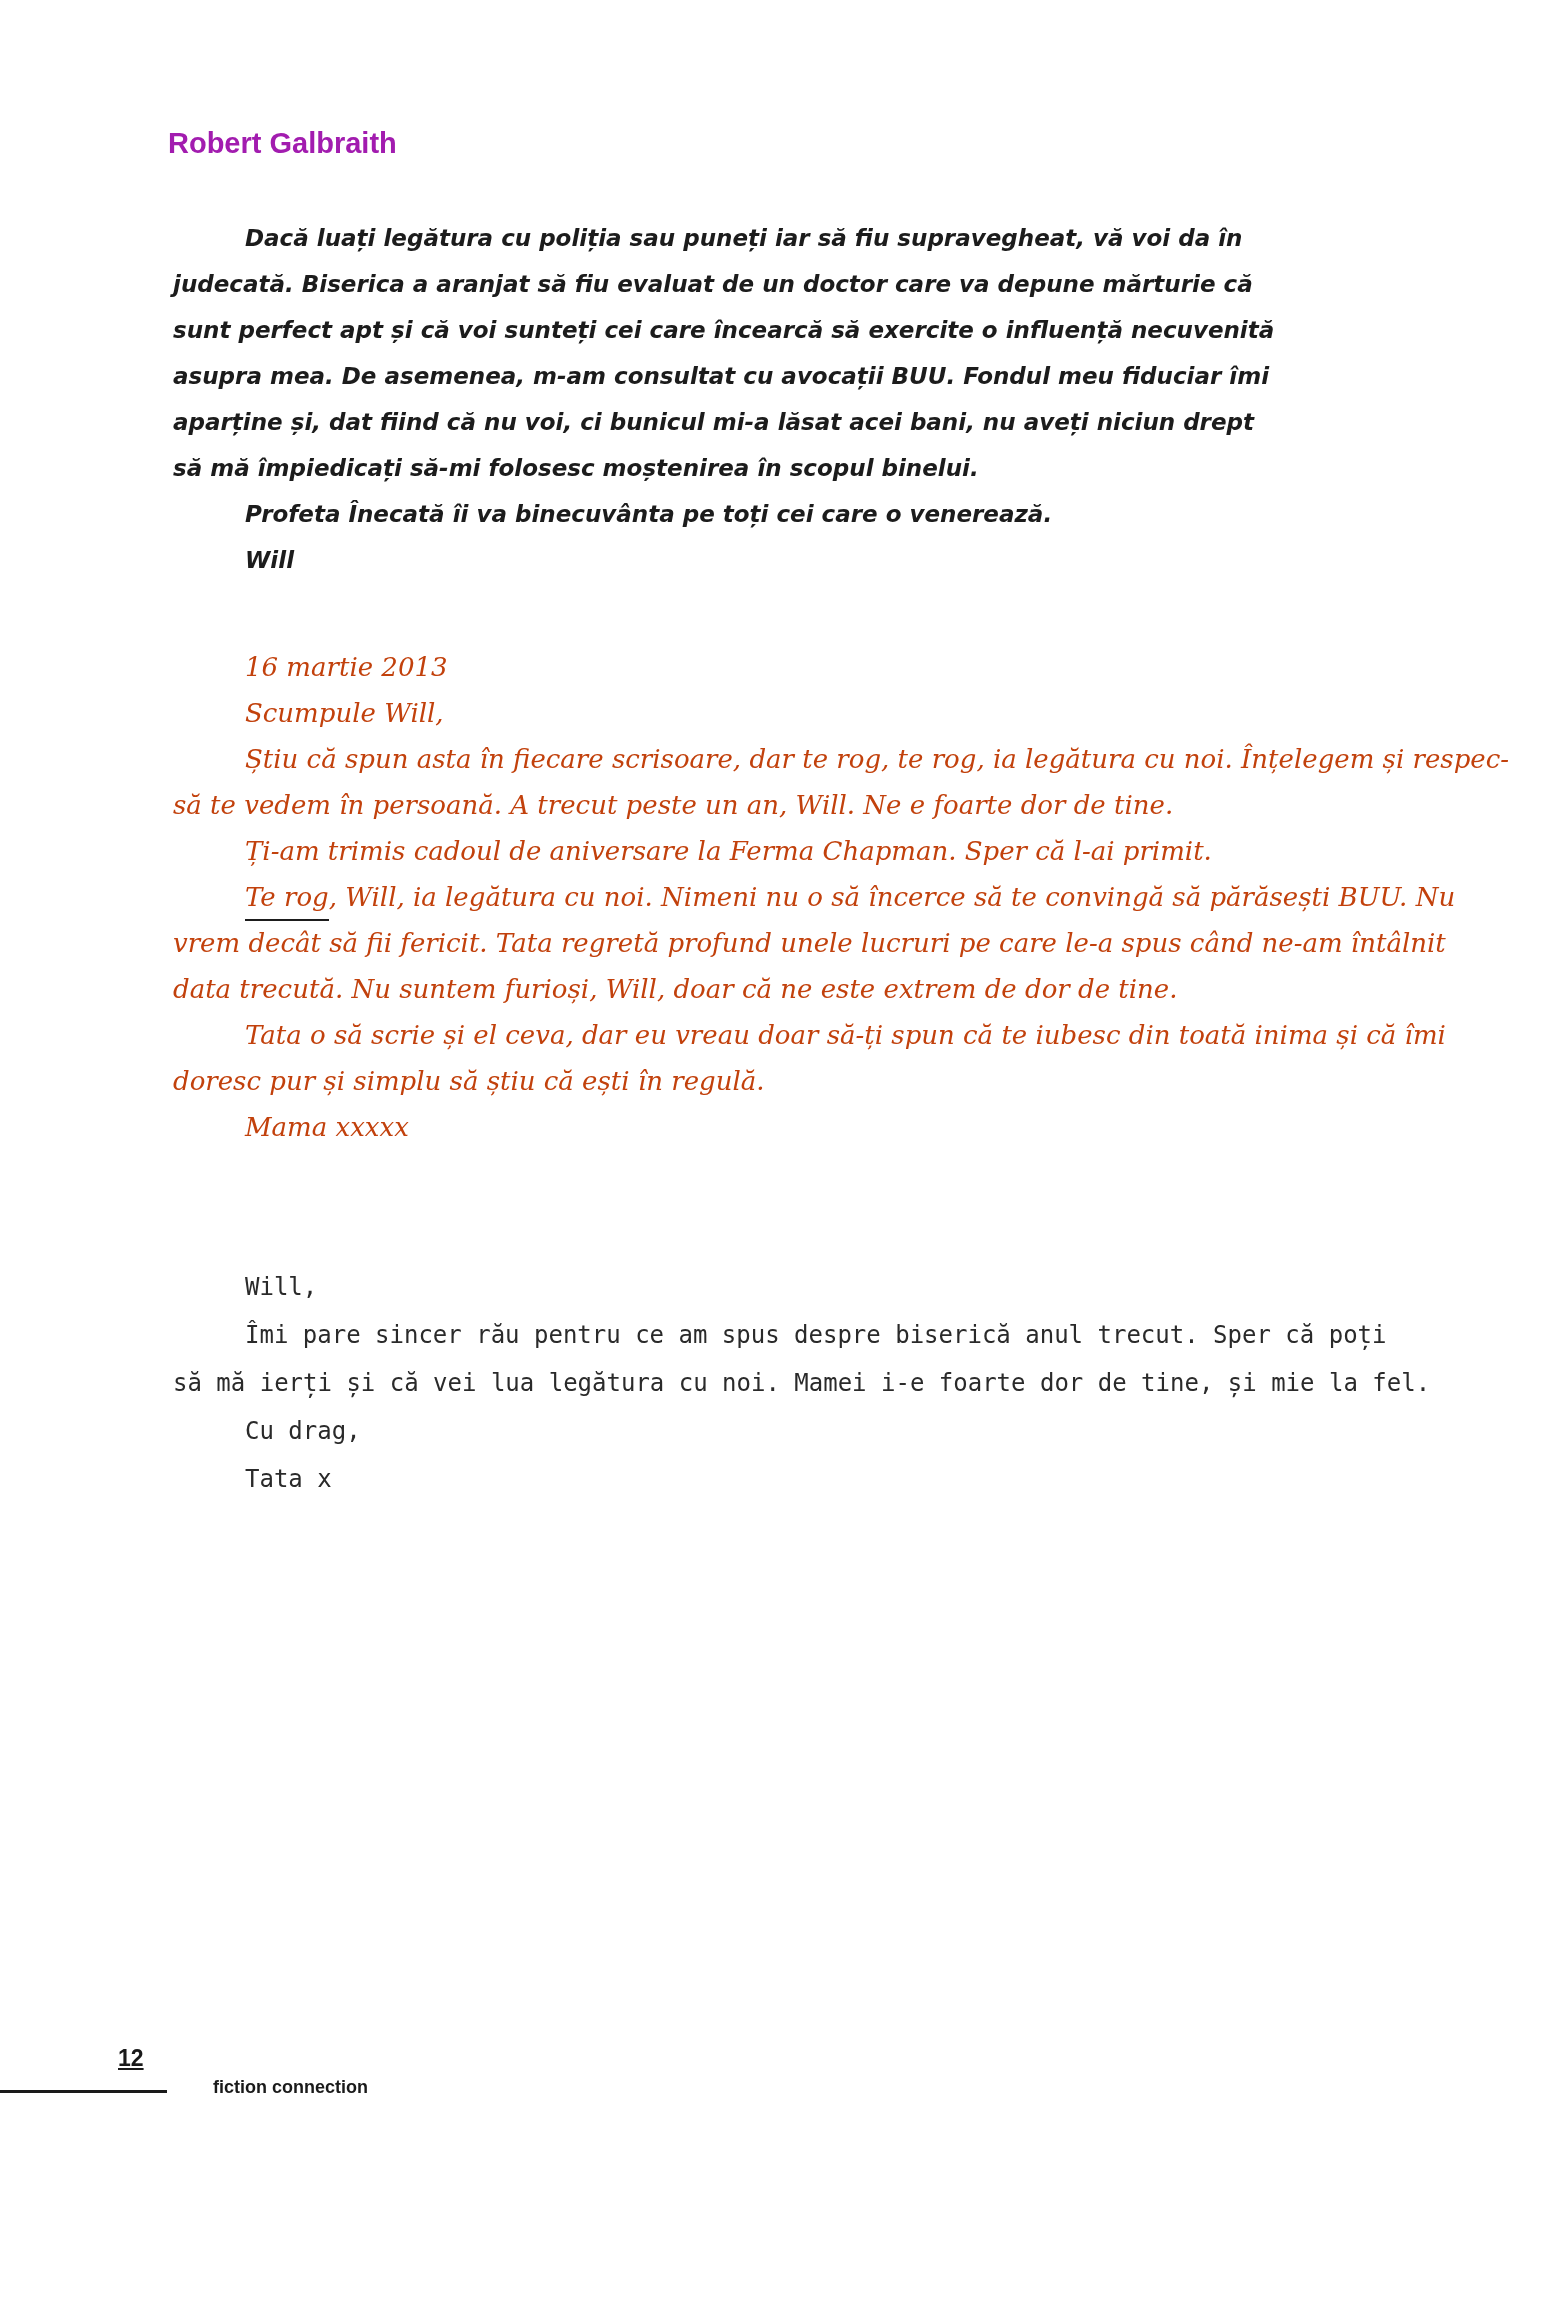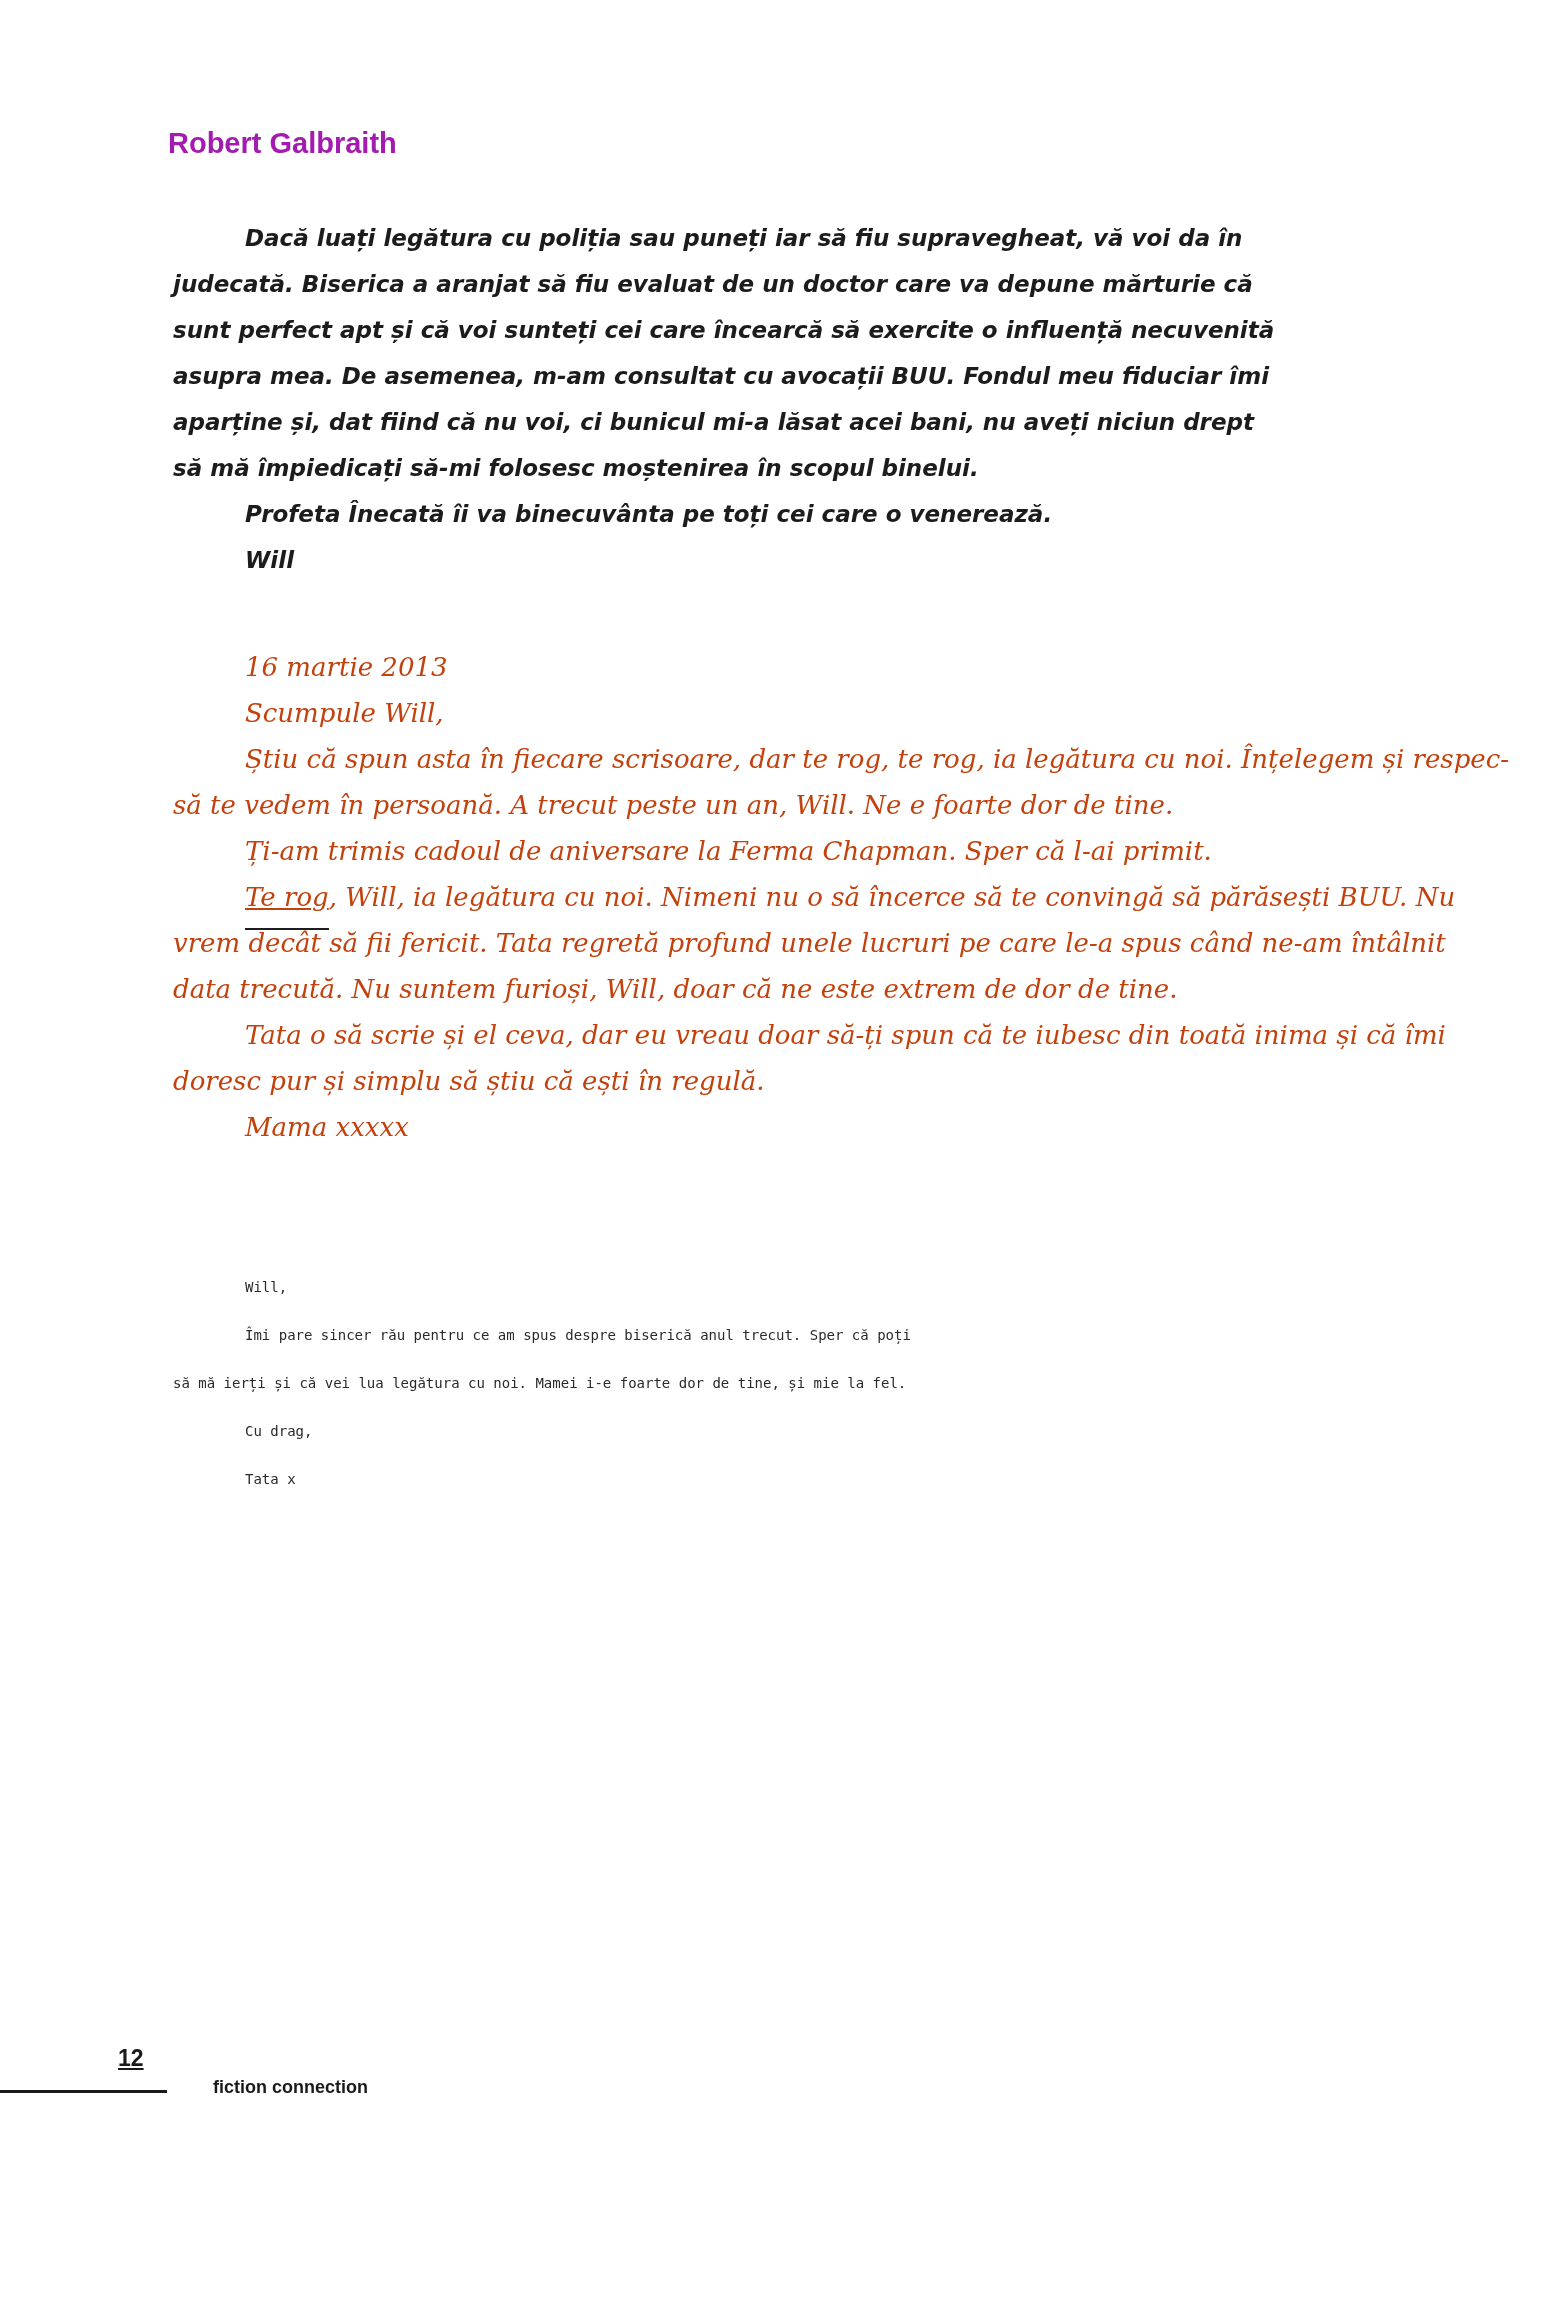--- a/index.html
+++ b/index.html
@@ -46,29 +46,28 @@
     top: 644px;
     font-family: "DejaVu Serif", serif;
     font-style: italic;
     font-size: 26px;
     color: #c2410c;
   }
   
   .letter-tata {
     top: 1263px;
     font-family: "DejaVu Sans Mono", monospace;
-    font-size: 14px;
+    font-size: 24px;
     color: #2a2a2a;
   }
   .letter-tata .line { height: 48px; line-height: 48px; }
 
   .u {
     border-bottom: 2.5px solid #1d1d1d;
-    padding-bottom: 16px;
-    text-decoration: underline;
+    padding-bottom: 7px;
   }
   .u:empty { border-bottom: none; }
 
   .page-number {
     position: absolute;
     left: 118px;
     top: 2045px;
     font-size: 23px;
     font-weight: 600;
     color: #1a1a1a;

